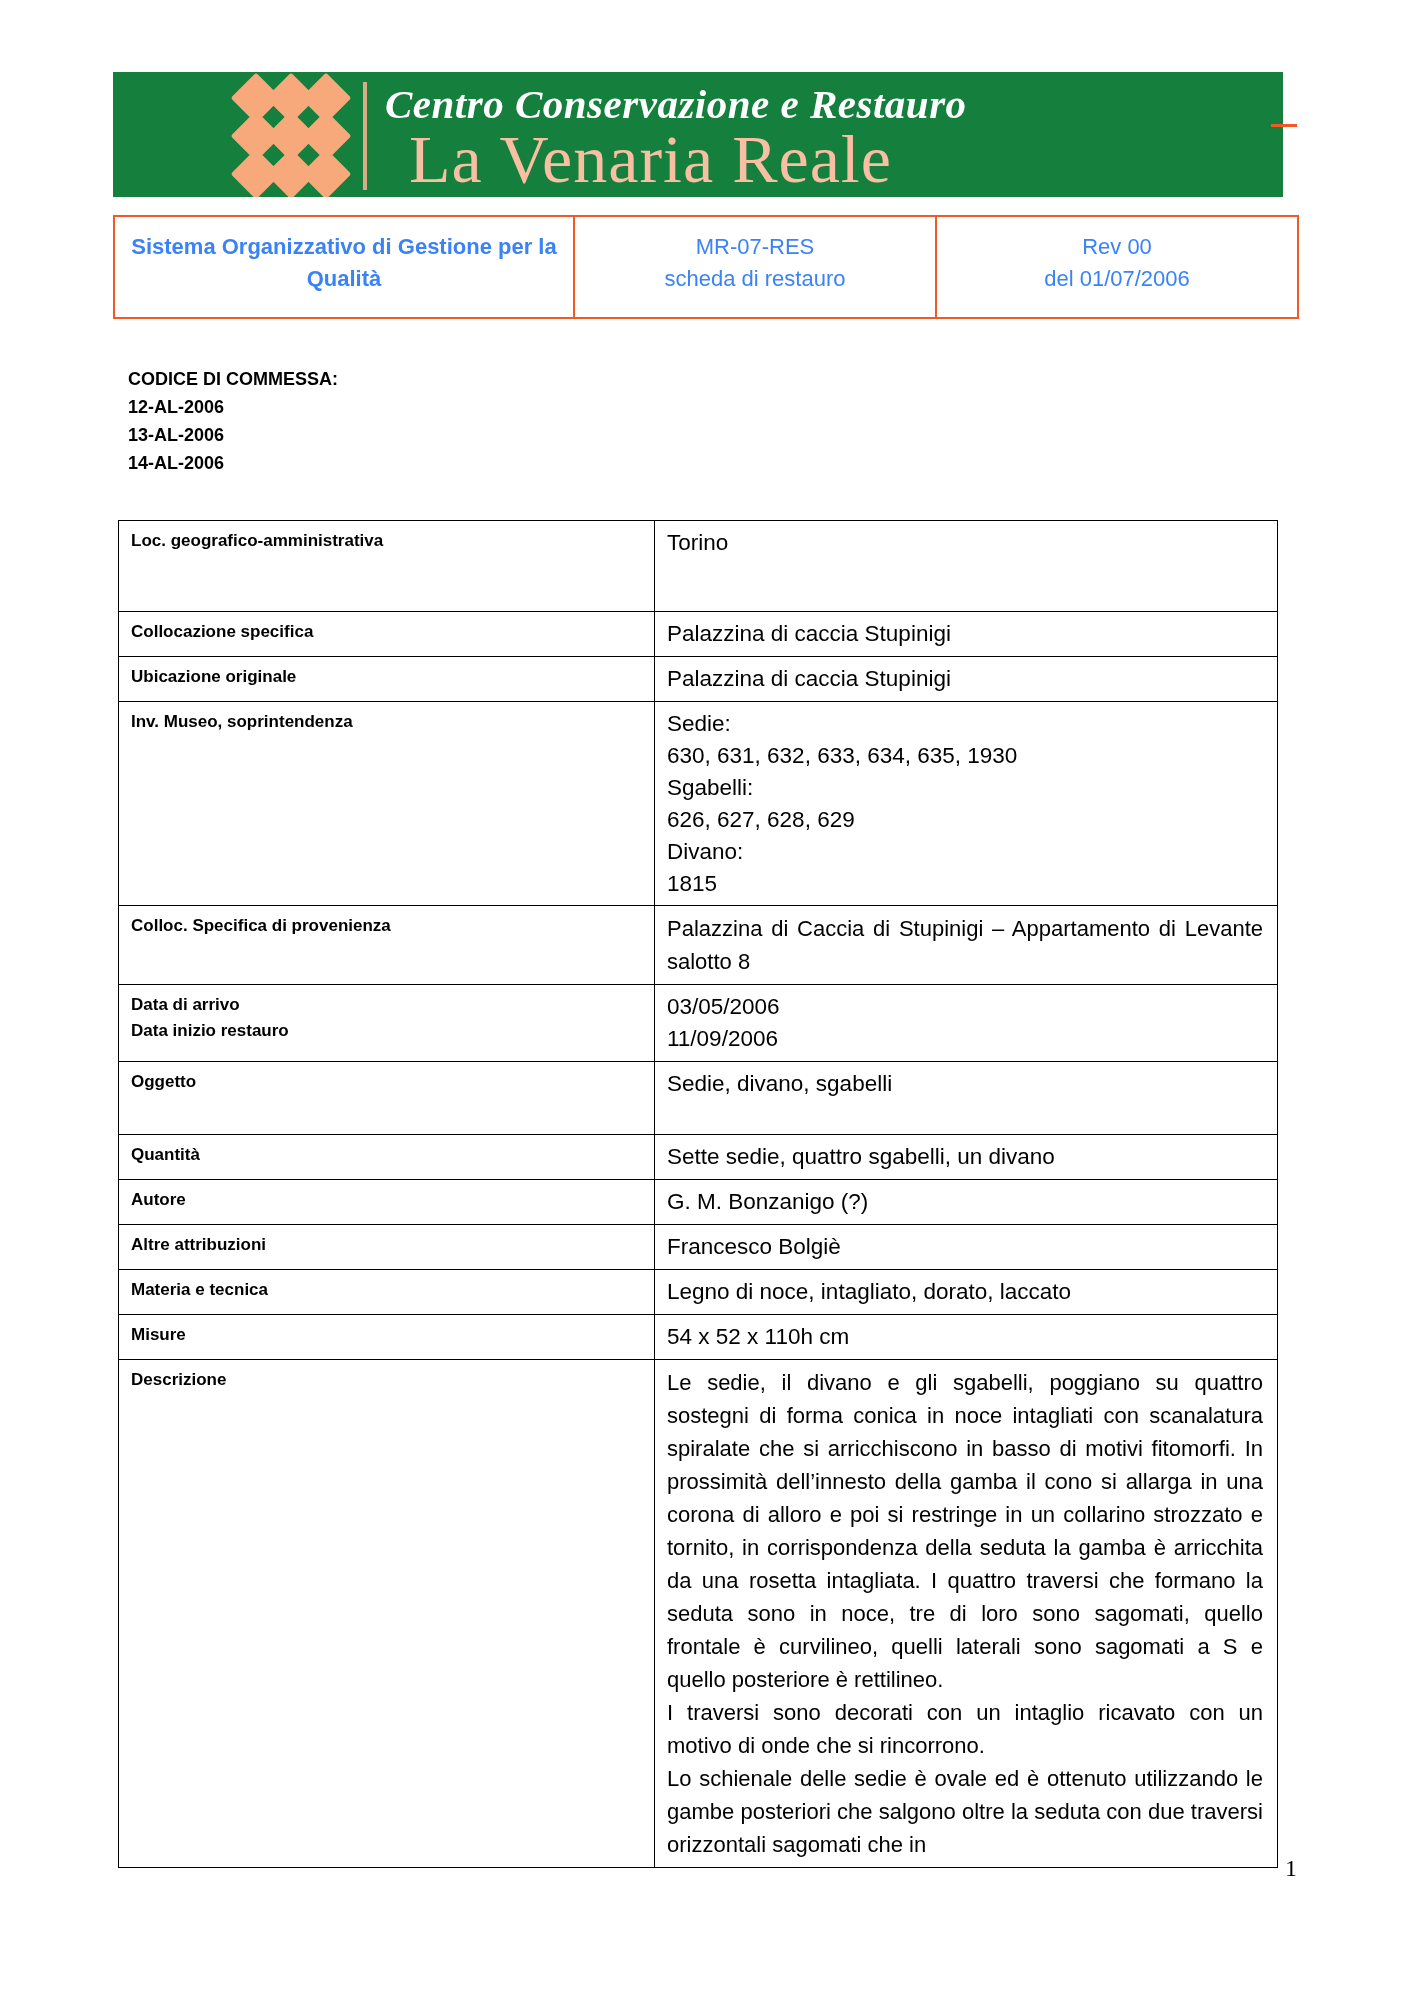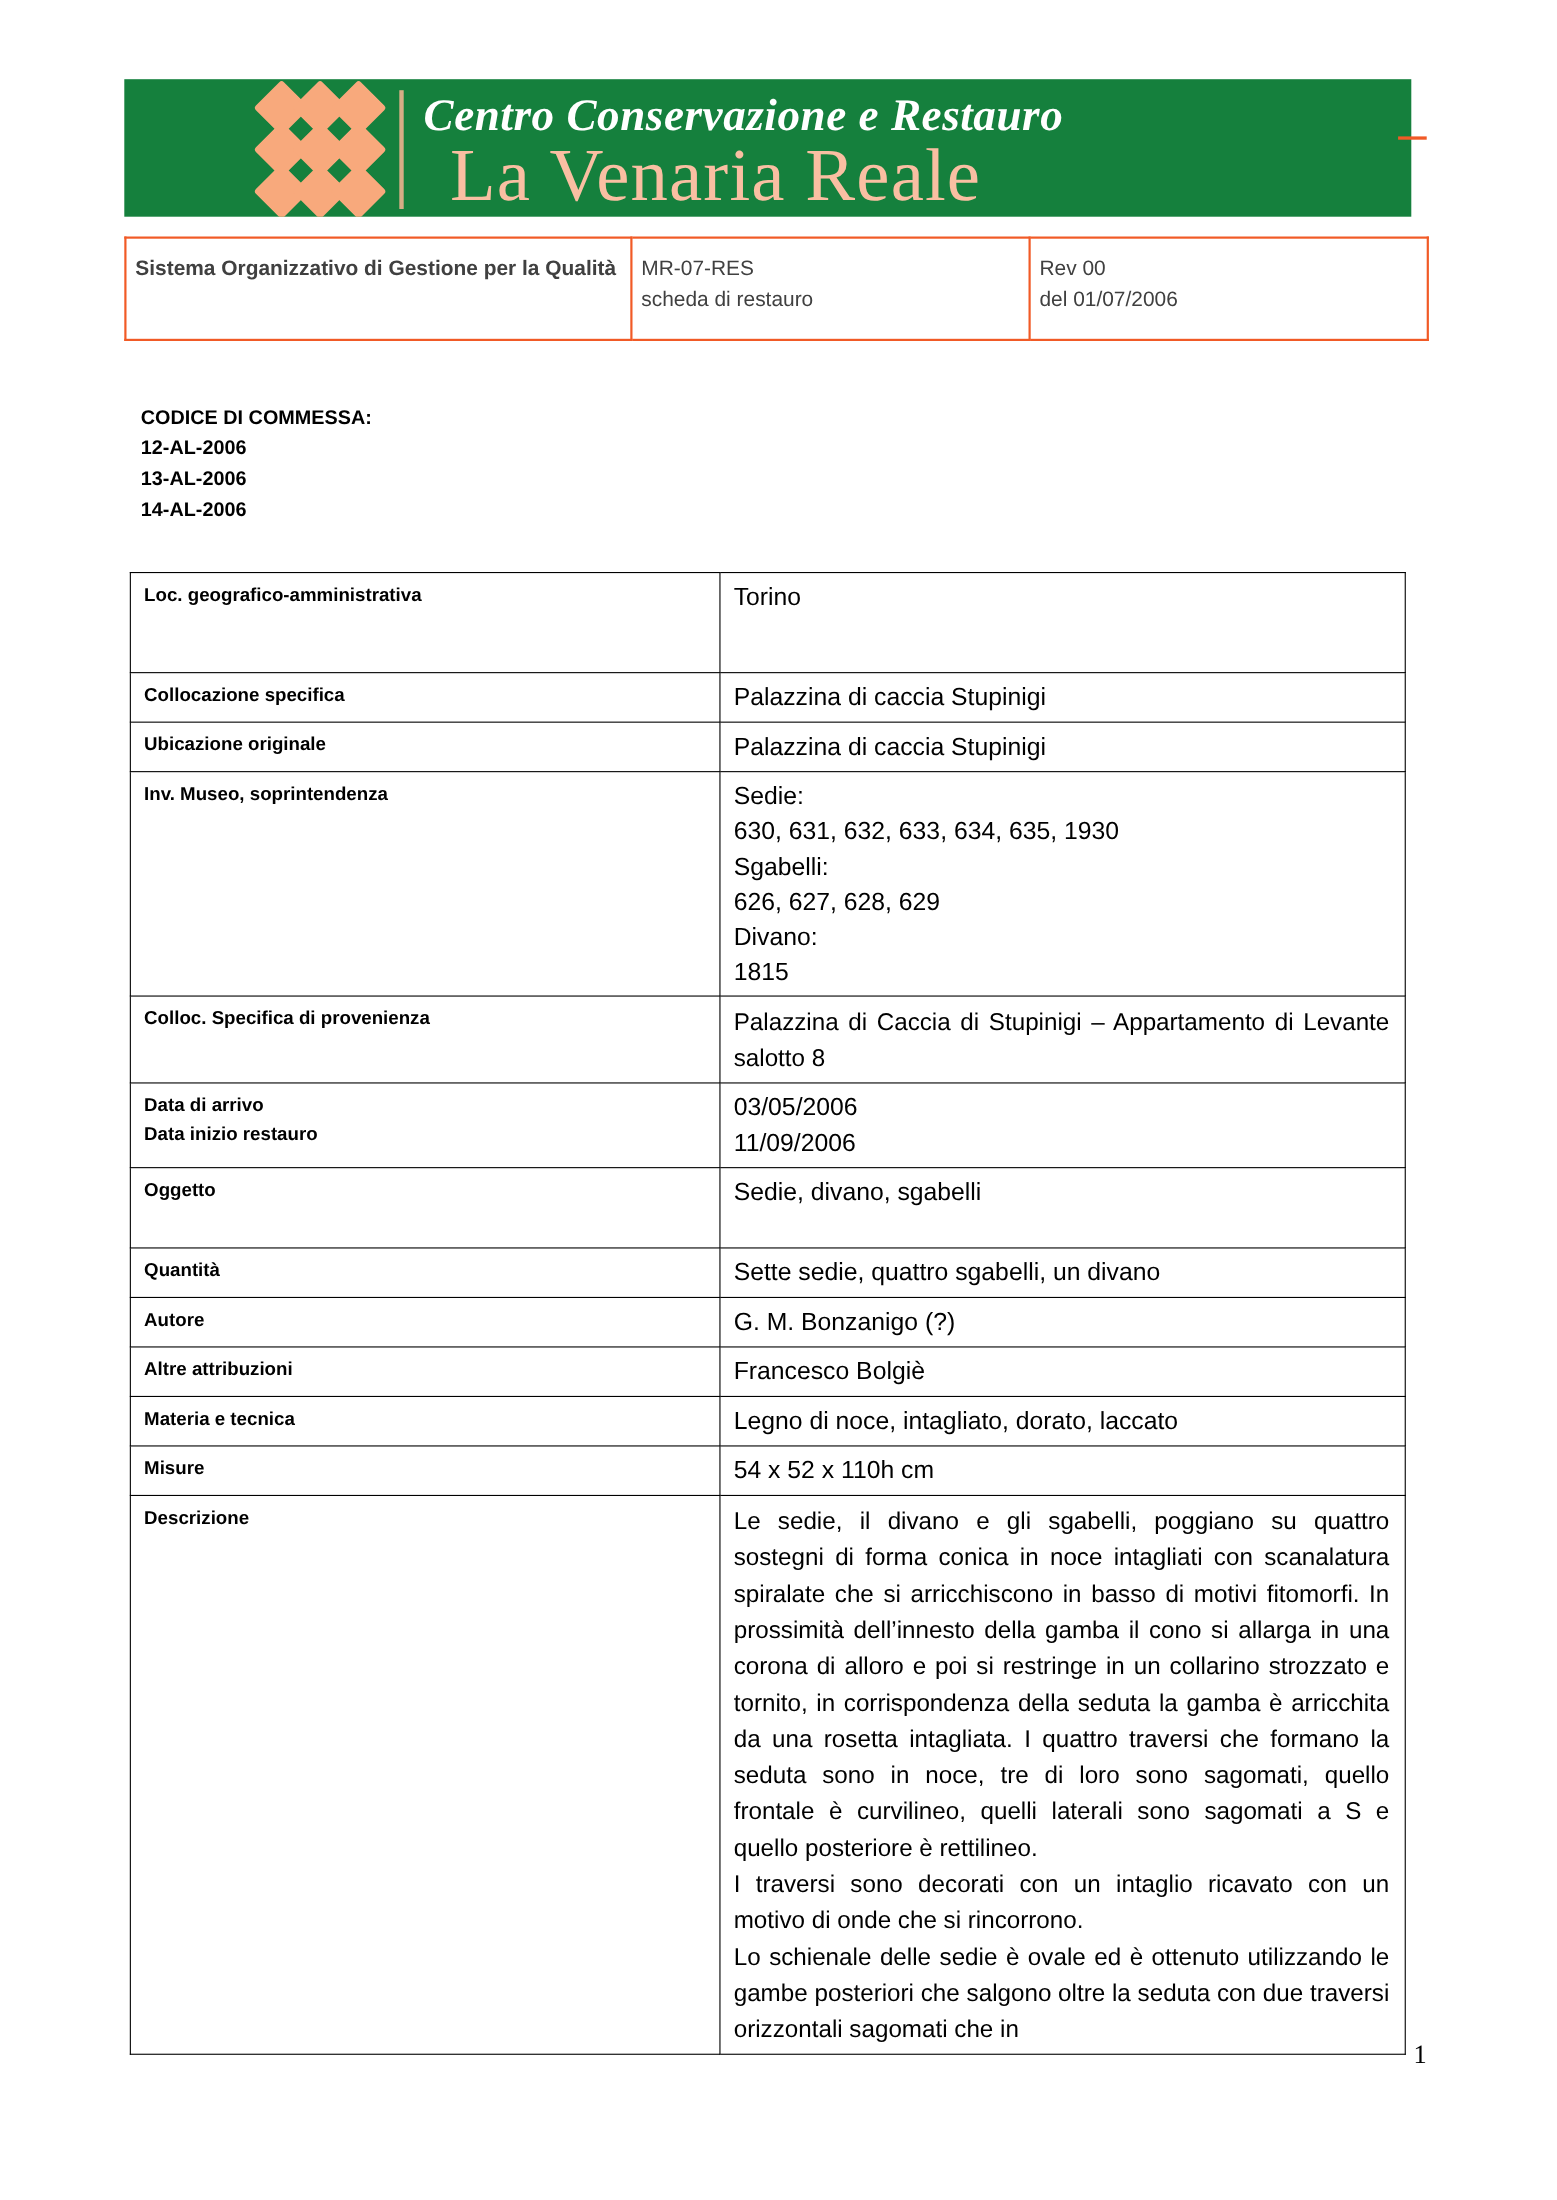--- a/index.html
+++ b/index.html
@@ -40,24 +40,25 @@
   }
 
   
   .info-table {
     position:absolute; left:113px; top:215px; width:1184px;
     border-collapse:collapse; table-layout:fixed;
   }
   .info-table td {
     border:2px solid #F15A26;
     padding:14px 8px 22px 8px;
+    text-align:center;
     vertical-align:top;
-    font-size:19px;
+    font-size:22px;
     line-height:1.45;
-    color:#404040;
+    color:#3b82f6;
   }
   .info-table td.bold { font-weight:bold; }
   .c1 { width:460px; }
   .c2 { width:362px; }
   .c3 { width:362px; }
 
   
   .commessa {
     position:absolute; left:128px; top:366px;
     font-size:18px; font-weight:bold; line-height:1.55; color:#000;

